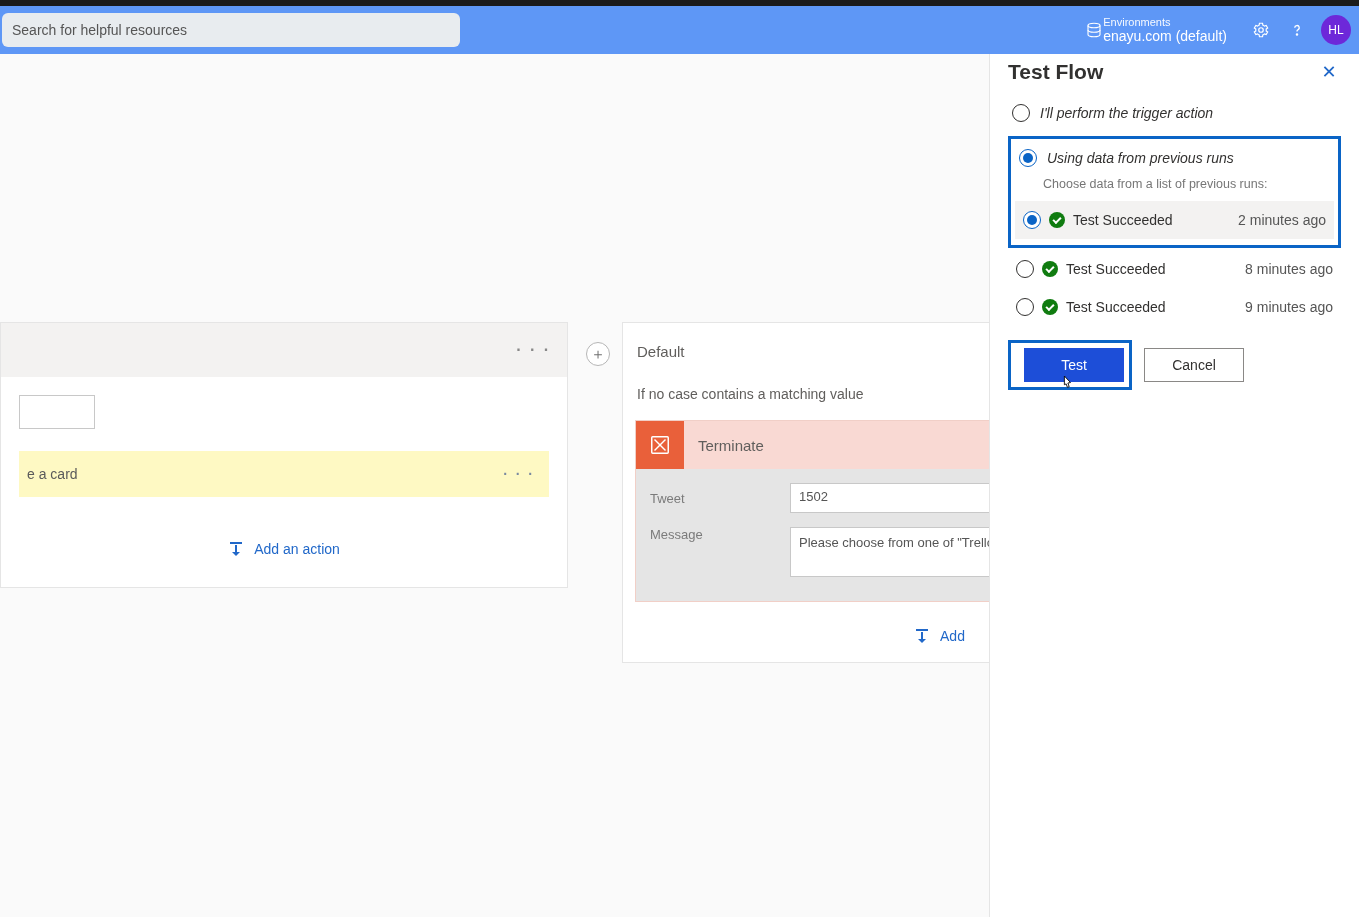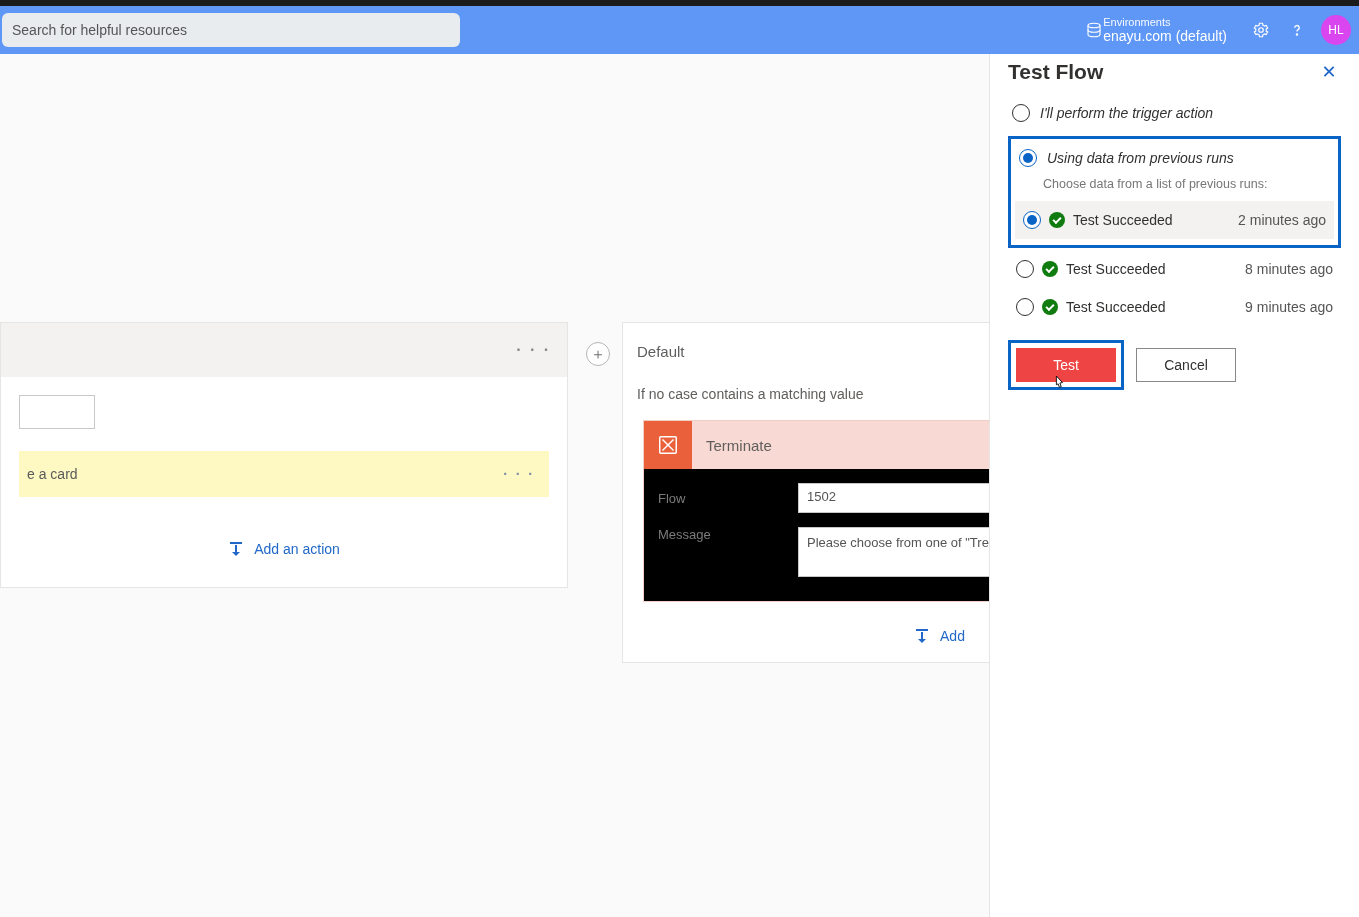--- a/index.html
+++ b/index.html
@@ -30,21 +30,21 @@
     outline: none;
     border-radius: 6px;
   }
   .search-box::placeholder { color: #555; }
   .topbar-spacer { flex: 1; }
   .env-section { display: flex; align-items: center; color: #fff; margin-right: 16px; cursor: pointer; }
   .env-texts { display: flex; flex-direction: column; line-height: 1.15; }
   .env-label { font-size: 11px; opacity: .95; }
   .env-name { font-size: 14px; }
   .topbar-icon { width: 36px; height: 36px; display: flex; align-items: center; justify-content: center; color: #fff; cursor: pointer; }
-  .avatar { width: 30px; height: 30px; border-radius: 50%; background: #d946ef; color: #fff; display: flex; align-items: center; justify-content: center; font-size: 12px; margin-left: 6px; cursor: pointer; }
+  .avatar { width: 30px; height: 30px; border-radius: 50%; background: #6d28d9; color: #fff; display: flex; align-items: center; justify-content: center; font-size: 12px; margin-left: 6px; cursor: pointer; }
 
   .canvas {
     position: relative;
     width: 100%;
     height: calc(100% - 54px);
     background: #fafafa;
   }
 
   
   .case-card {
@@ -111,23 +111,23 @@
     left: 622px;
     width: 635px;
     background: #fff;
     border: 1px solid #e5e5e5;
     padding-bottom: 18px;
   }
   .default-title { padding: 20px 14px 10px; font-size: 15px; color: #605e5c; }
   .default-sub { padding: 16px 14px 18px; font-size: 14px; color: #605e5c; }
 
   .terminate-card {
-    margin: 0 20px;
+    margin: 0 12px;
     border: 1px solid #f1cfc7;
-    background: #000000;
+    background: #e5e5e5;
   }
   .terminate-head {
     height: 48px;
     background: #f9d9d3;
     display: flex;
     align-items: center;
     gap: 14px;
   }
   .terminate-icon-box { width: 48px; height: 48px; background: #e9603a; display: flex; align-items: center; justify-content: center; }
   .terminate-title { font-size: 15px; color: #605e5c; }
@@ -199,21 +199,21 @@
   .check-circle::after { content: ""; width: 6px; height: 3px; border-left: 2px solid #fff; border-bottom: 2px solid #fff; transform: rotate(-45deg); margin-top: -1px; }
 
   .btn-row { display: flex; gap: 12px; margin-top: 14px; align-items: center; }
   .btn-hl-wrap { border: 3px solid #0a64c6; padding: 5px; }
   .btn {
     height: 34px; padding: 0 22px; font-size: 14px;
     display: flex; align-items: center; justify-content: center;
     cursor: pointer; min-width: 100px;
     position: relative;
   }
-  .btn-primary { background: #ef4444; color: #fff; border: none; }
+  .btn-primary { background: #1d4ed8; color: #fff; border: none; margin-left: 8px; }
   .btn-secondary { background: #fff; color: #323130; border: 1px solid #8a8886; }
 
   .cursor-pointer-svg { position: absolute; bottom: -10px; left: 36px; width: 14px; height: 18px; }
 
   .gear-svg, .help-svg, .env-svg { width: 18px; height: 18px; }
 </style>
 </head>
 <body>
 
 <div class="topbar-dark"></div>
@@ -283,21 +283,21 @@
           <svg width="22" height="22" viewBox="0 0 24 24">
             <rect x="3" y="3" width="18" height="18" rx="1" fill="none" stroke="#fff" stroke-width="1.6"></rect>
             <line x1="6" y1="6" x2="18" y2="18" stroke="#fff" stroke-width="1.6"></line>
             <line x1="18" y1="6" x2="6" y2="18" stroke="#fff" stroke-width="1.6"></line>
           </svg>
         </div>
         <span class="terminate-title">Terminate</span>
       </div>
       <div class="form-grid">
         <div class="form-row">
-          <div class="form-label">Flow</div>
+          <div class="form-label">Tweet</div>
           <div class="form-input">1502</div>
         </div>
         <div class="form-row" style="align-items:flex-start;">
           <div class="form-label">Message</div>
           <div class="form-input form-textarea">Please choose from one of "Trello", Tweet"</div>
         </div>
       </div>
     </div>
 
     <div class="add-action-right">

